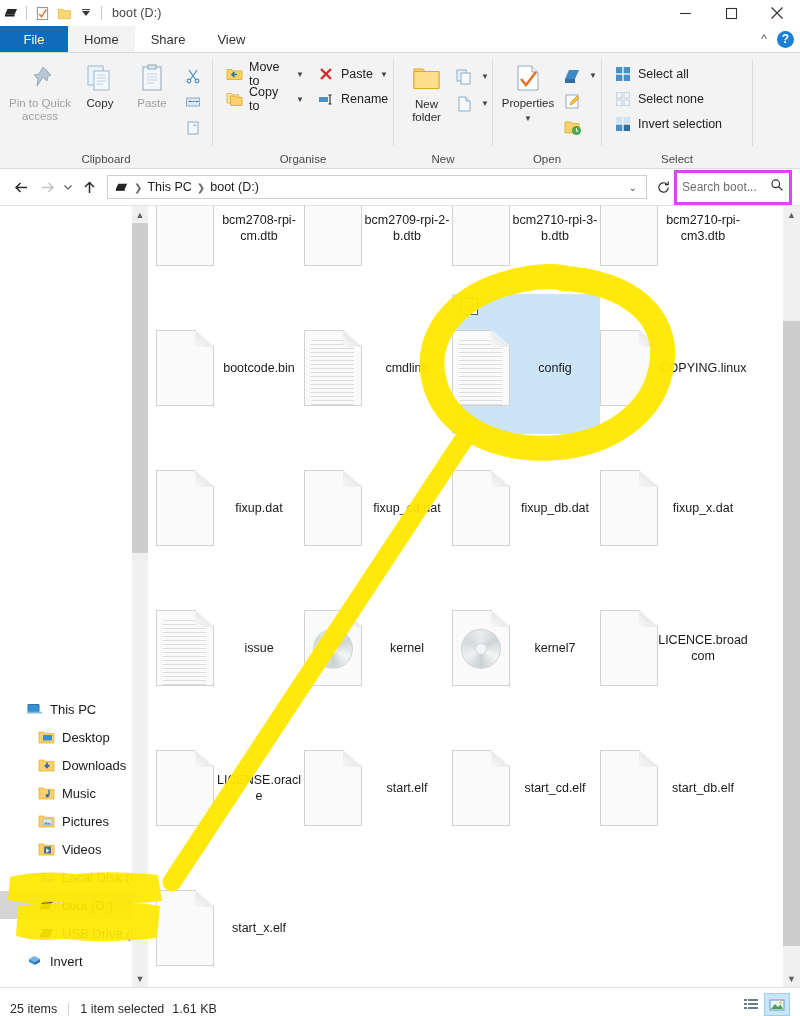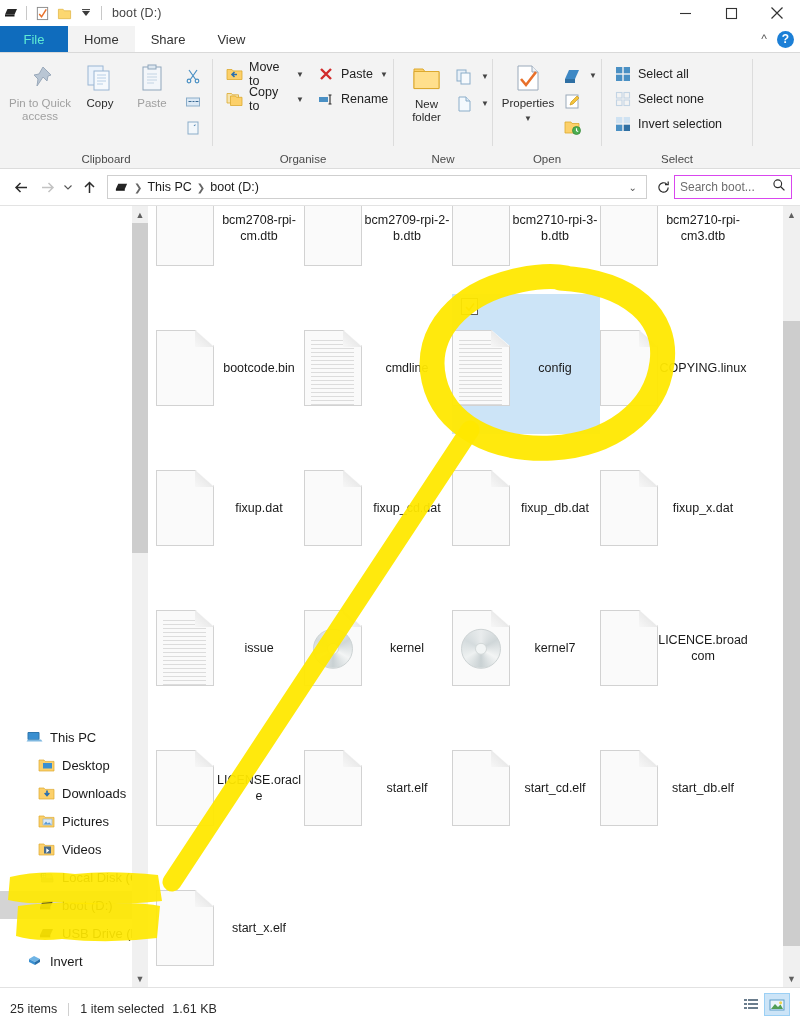--- a/index.html
+++ b/index.html
@@ -29,21 +29,21 @@
   
   .tabstrip {
     position: absolute; top: 26px; left: 0; width: 800px; height: 27px;
     background: #ffffff; display: flex; align-items: stretch;
     border-bottom: 1px solid #d9d9d9;
   }
   .tab {
     padding: 0 16px; display: flex; align-items: center;
     font-size: 13px; color: #333;
   }
-  .tab.file { background: #0f6cbd; color: #5eead4; min-width: 68px; justify-content: center; }
+  .tab.file { background: #0f6cbd; color: #fef9c3; min-width: 68px; justify-content: center; }
   .tab.active { background: #f3f3f3; }
   .tabstrip .right { margin-left: auto; display: flex; align-items: center; padding-right: 6px; gap: 10px; }
   .caret-up { color: #5b5b5b; font-size: 12px; }
   .help-circle {
     width: 17px; height: 17px; border-radius: 50%; background: #1c7fd6;
     color: #fff; font-size: 12px; font-weight: bold;
     display: flex; align-items: center; justify-content: center;
   }
 
   
@@ -87,21 +87,21 @@
   .crumbbox {
     flex: 1; height: 24px; margin: 0 5px; border: 1px solid #cfcfcf; background: #fff;
     display: flex; align-items: center; padding: 0 4px; gap: 3px; min-width: 0;
   }
   .crumb { font-size: 12.5px; color: #1a1a1a; padding: 0 2px; white-space: nowrap; }
   .crumbsep { font-size: 10px; color: #666; }
   .crumbbox .spacer { flex: 1; }
   .crumb-caret { font-size: 10px; color: #555; padding: 0 5px; }
   .refresh { width: 22px; display: flex; align-items: center; justify-content: center; }
   .searchbox {
-    width: 118px; height: 24px; border: 1px solid #d946ef; background: #fff;
+    width: 118px; height: 35px; border: 3px solid #d946ef; background: #fff;
     display: flex; align-items: center; padding: 0 5px; gap: 4px;
   }
   .searchbox .ph { font-size: 12px; color: #6e6e6e; flex: 1; white-space: nowrap; overflow: hidden; }
 
   
   .main { position: absolute; top: 206px; left: 0; width: 800px; height: 781px; display: flex; }
   .navpane { width: 148px; height: 100%; background: #fff; position: relative; overflow: hidden; }
   .navlist { position: absolute; left: 0; bottom: 12px; width: 148px; }
   .navitem {
     height: 28px; display: flex; align-items: center; gap: 7px;
@@ -567,20 +567,30 @@
             <span>Desktop</span>
           </div>
           <div class="navitem lvl1">
             <span class="nicon">
               <svg width="17" height="17" viewBox="0 0 17 17">
                 <path d="M1 3h5l1 1.4h9V14H1z" fill="#fcd06a" stroke="#dca92f" stroke-width=".7"></path>
                 <path d="M9 5.5v4M6.7 8l2.3 2.5L11.3 8" stroke="#2a6fb0" stroke-width="1.7" fill="none"></path>
               </svg>
             </span>
             <span>Downloads</span>
+          </div>
+          <div class="navitem lvl1">
+            <span class="nicon">
+              <svg width="17" height="17" viewBox="0 0 17 17">
+                <path d="M1 3h5l1 1.4h9V14H1z" fill="#fcd06a" stroke="#dca92f" stroke-width=".7"></path>
+                <path d="M11 5v5.5" stroke="#2a6fb0" stroke-width="1.3"></path>
+                <circle cx="9.3" cy="10.8" r="1.7" fill="#2a6fb0"></circle>
+              </svg>
+            </span>
+            <span>Music</span>
           </div>
           <div class="navitem lvl1">
             <span class="nicon">
               <svg width="17" height="17" viewBox="0 0 17 17">
                 <path d="M1 3h5l1 1.4h9V14H1z" fill="#fcd06a" stroke="#dca92f" stroke-width=".7"></path>
                 <rect x="5" y="6" width="9" height="6" fill="#dceaf5" stroke="#8badc9" stroke-width=".6"></rect>
                 <path d="M5.6 11.6l2.4-3 1.8 2 1.3-1.4 2.3 2.4z" fill="#5b9bd5"></path>
               </svg>
             </span>
             <span>Pictures</span>

